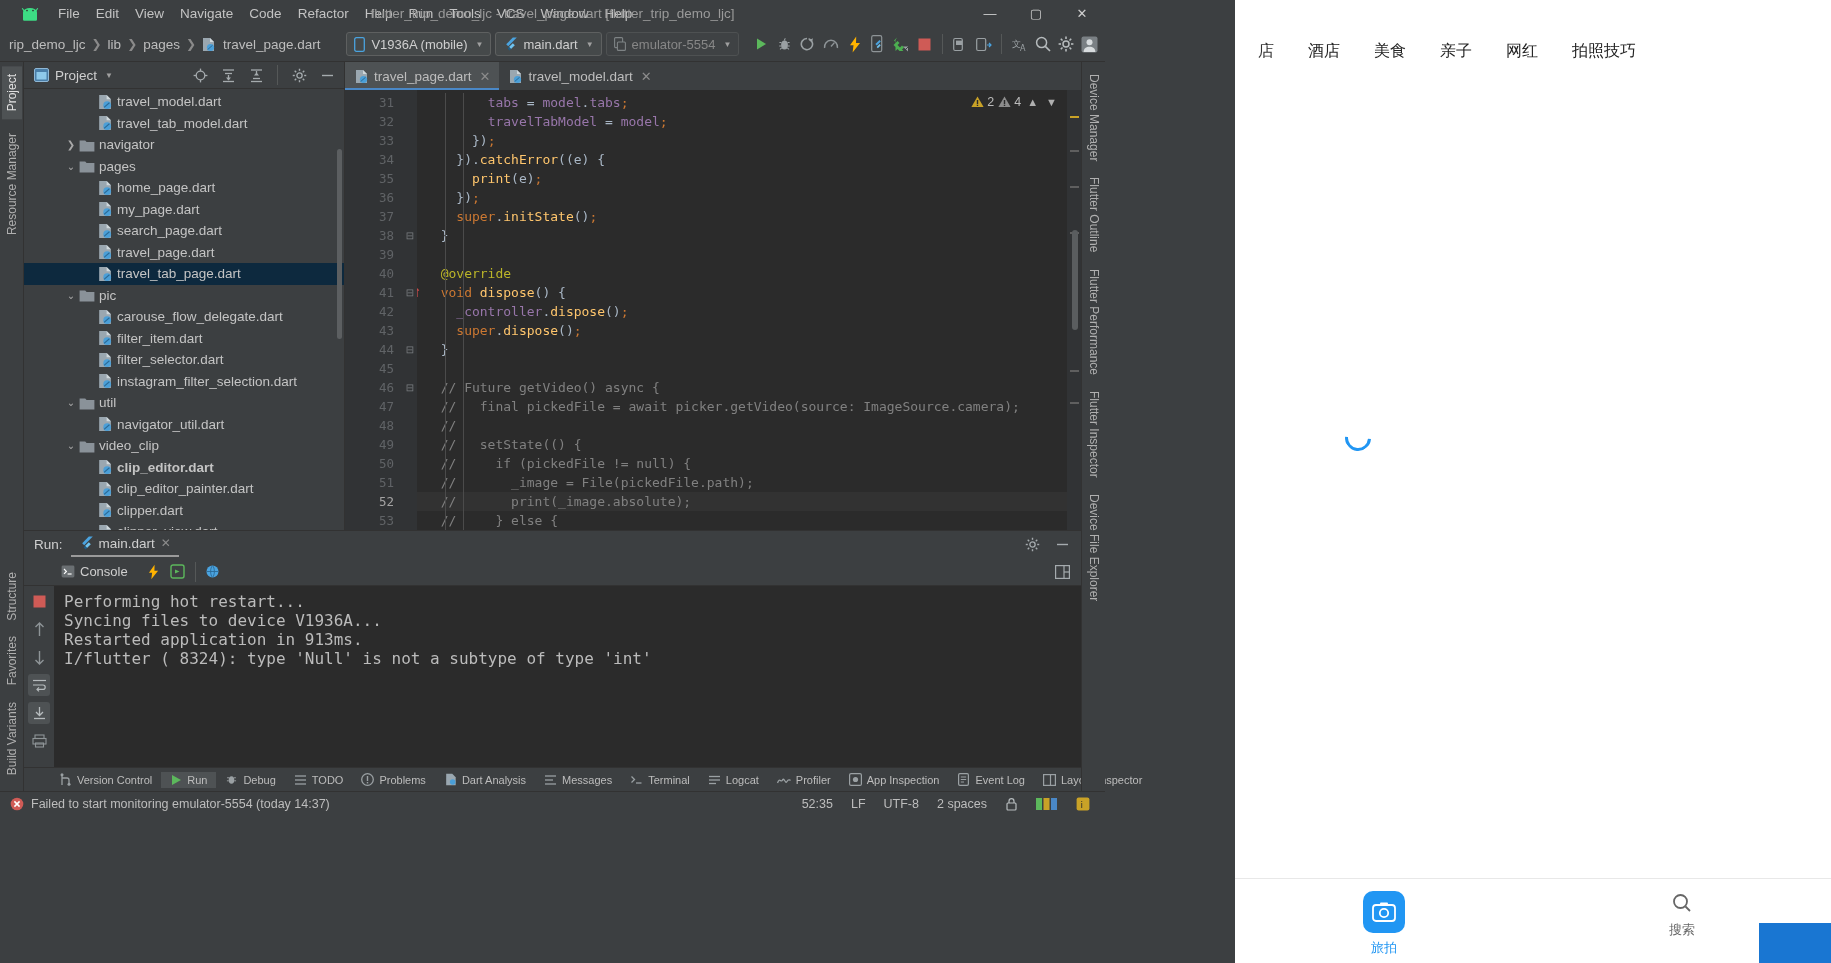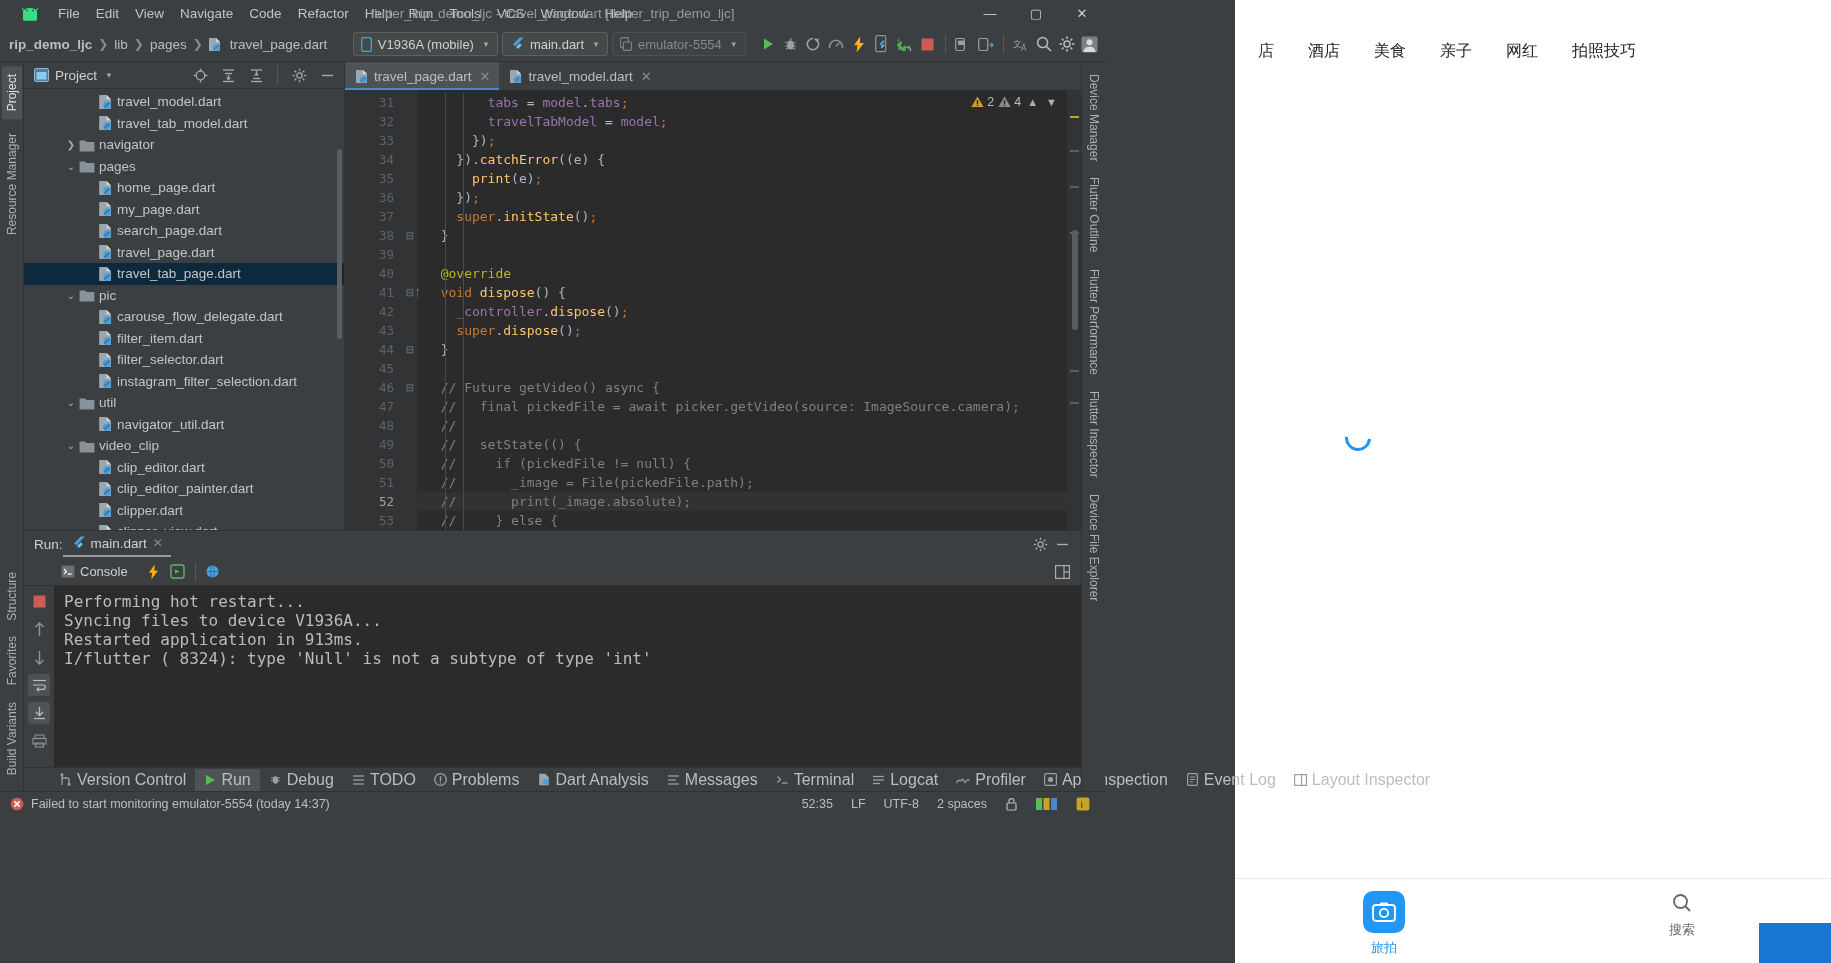--- a/index.html
+++ b/index.html
@@ -50,21 +50,21 @@
 
   
   .navbar {
     height: 35px; display: flex; align-items: center;
     padding: 0 6px; gap: 4px; flex: 0 0 35px;
     background: #3c3f41;
     border-bottom: 1px solid #323232;
   }
   .crumbs { display: flex; align-items: center; font-size: 13.5px; color: #bdbdbd; white-space: nowrap; }
   .crumbs .c { padding: 0 3px; }
-  .crumbs .c.bold { font-weight: bold; }
+  .crumbs .c.bold { font-weight: normal; }
   .crumbs .sep { color: #8a8a8a; padding: 0 3px; font-size: 12px; }
 
   .combo {
     height: 24px; border: 1px solid #5e6060; border-radius: 3px;
     background: #45494a; display: flex; align-items: center;
     padding: 0 7px; gap: 6px; font-size: 13px; color: #cfcfcf;
     white-space: nowrap;
   }
   .combo.dim { color: #878787; background: #3f4244; border-color: #4e5152; }
   .caret { font-size: 8px; color: #a0a0a0; margin-left: 2px;}
@@ -186,21 +186,21 @@
     gap: 4px; font-size: 12.5px; color: #bbbbbb; z-index: 3;
   }
   .chip { display: flex; align-items: center; gap: 3px; }
 
   
   .run-pane {
     height: 237px; flex: 0 0 237px; background: #3c3f41;
     border-top: 1px solid #323232; display: flex; flex-direction: column;
   }
   .run-head {
-    height: 27px; display: flex; align-items: center; 
+    height: 27px; display: flex; align-items: center; gap: 8px;
     padding: 0 8px 0 10px; font-size: 13.5px; color: #cfcfcf; flex: 0 0 27px;
   }
   .run-tab {
     display: flex; align-items: center; gap: 6px; padding: 3px 8px 4px;
     border-bottom: 2px solid #9a9a9a; font-size: 13.5px;
   }
   .run-head .grow { flex: 1 1 auto; }
   .run-sub {
     height: 28px; display: flex; align-items: center; gap: 2px;
     padding-left: 30px; flex: 0 0 28px; border-bottom: 1px solid #323232;
@@ -220,21 +220,21 @@
     flex: 1 1 auto; background: #2b2b2b; padding: 6px 0 0 10px;
     font-family: "DejaVu Sans Mono", monospace; font-size: 16px;
     color: #bbbbbb; line-height: 19px; overflow: hidden;
   }
 
   
   .toolwin-bar {
     height: 24px; flex: 0 0 24px; background: #3c3f41;
     display: flex; align-items: center; gap: 0px;
     border-top: 1px solid #323232; padding-left: 26px;
-    font-size: 16px; color: #bdbdbd;
+    font-size: 11px; color: #bdbdbd;
   }
   .tw-item { display: flex; align-items: center; gap: 5px; padding: 2px 9px; white-space: nowrap; }
   .tw-item.sel { background: #4e5254; }
 
   .statusbar {
     height: 24px; flex: 0 0 24px; background: #3c3f41;
     display: flex; align-items: center; padding: 0 6px 0 10px;
     font-size: 12.5px; color: #bdbdbd; gap: 0;
     border-top: 1px solid #323232;
   }
@@ -767,21 +767,21 @@
               </div>
               <div class="trow" style="padding-left: 40px;">
                 <span class="tw">⌄</span>
                 <span class="ficon">
                   <svg width="16" height="14" viewBox="0 0 16 14">
   <path d="M0.6 2.4h5.6l1.4 1.6h7.8v9.4H0.6z" fill="#8a9299"></path>
                   </svg>
                 </span>
                 <span>video_clip</span>
               </div>
-              <div class="trow" style="padding-left: 58px;">
+              <div class="trow" style="padding-left: 58px; font-weight: bold;">
                 <span class="tw"></span>
                 <span class="ficon">
                   <svg width="15" height="16" viewBox="0 0 14 15">
   <path d="M2 1h7l4 4v9H2z" fill="#9aa7b0"></path>
                     <path d="M9 1l4 4H9z" fill="#cfd8dc"></path>
   <circle cx="9.5" cy="10.5" r="3.6" fill="#4a9fd8"></circle>
   <path d="M6.6 12.6 11.6 8.2" stroke="#2b6a96" stroke-width="1" fill="none"></path>
                   </svg>
                 </span>
                 <span>clip_editor.dart</span>

